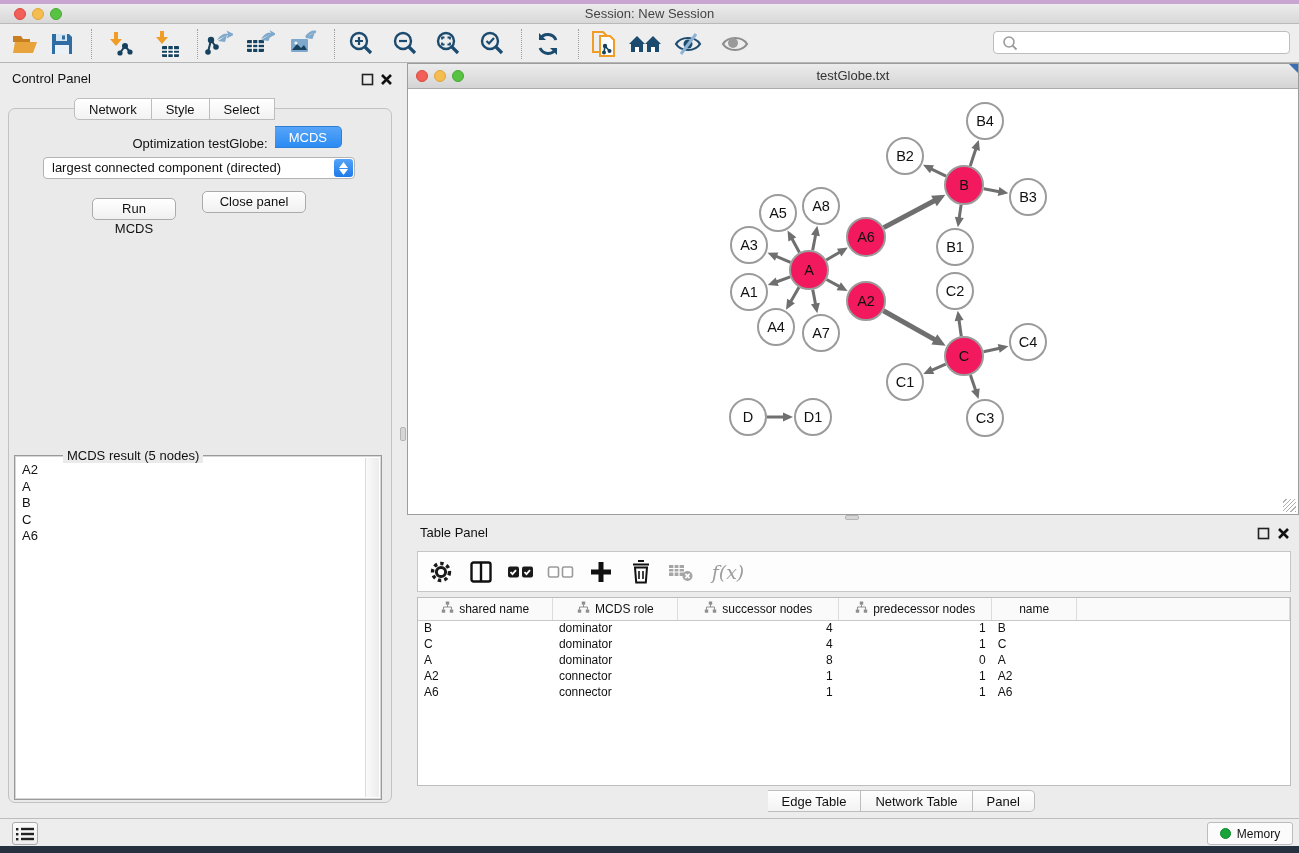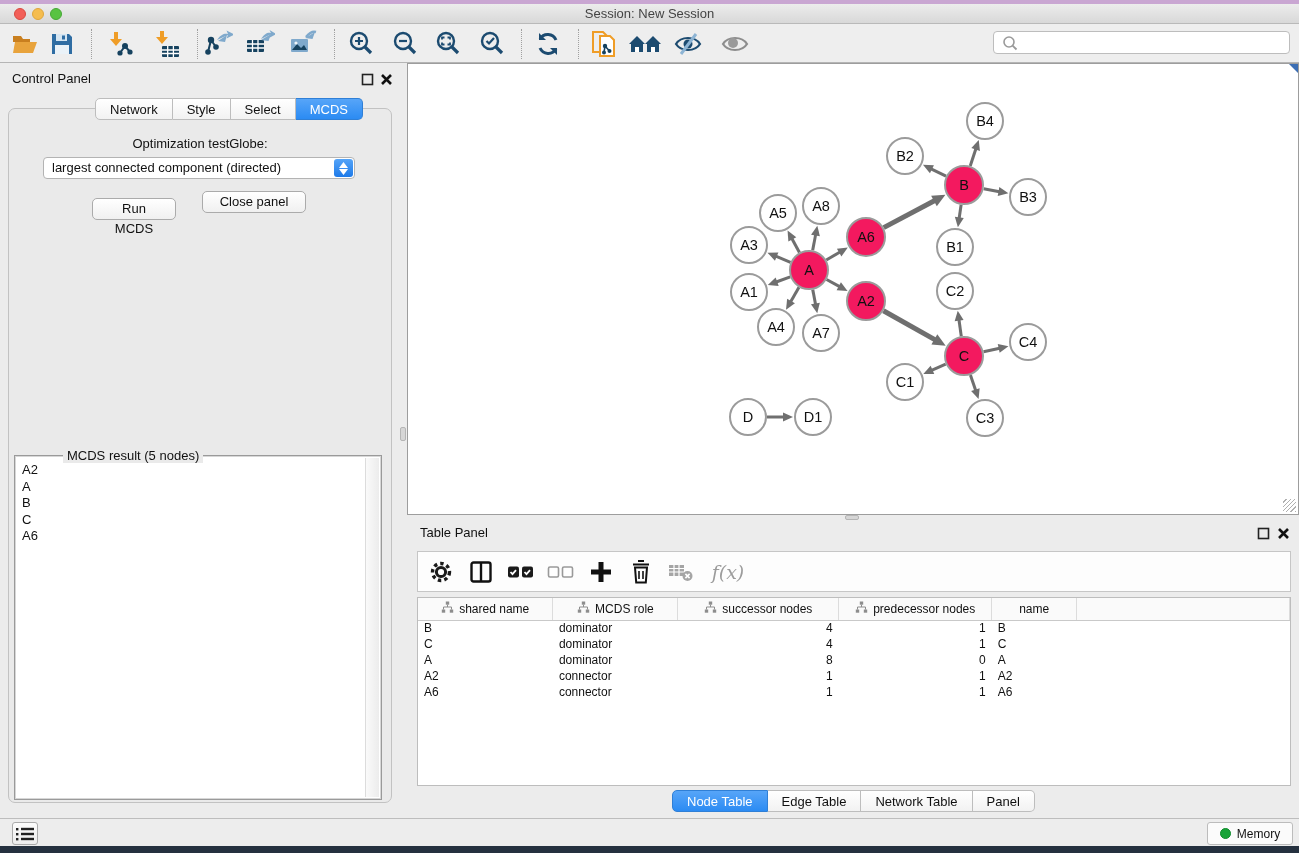--- a/index.html
+++ b/index.html
@@ -24,25 +24,25 @@
   .tb-icon { top:3px; width:34px; height:34px; display:flex; align-items:center; justify-content:center; cursor:default; }
   .tb-sep { top:5px; width:1px; height:30px; border-left:1px dotted #9f9f9f; }
   .search-box { left:993px; top:7px; width:297px; height:23px; background:#fff; border:1px solid #bdbdbd; border-radius:4px; display:flex; align-items:center; }
   .search-box input { border:none; outline:none; flex:1; font-size:12px; background:transparent; }
 
   
   .cp-title { left:12px; top:71px; font-size:13px; color:#111; }
   .win-btn { width:13px; height:13px; top:72px; }
   .cp-body { left:8px; top:108px; width:384px; height:695px; background:#eaeaea; border:1px solid #c2c2c2; border-radius:7px; }
   .tabbar { display:flex; }
-  .cp-tabs { left:95px; top:98px; }
+  .cp-tabs { left:74px; top:98px; }
   .tab { height:22px; line-height:22px; padding:0 14px; background:linear-gradient(#ffffff,#f2f2f2); border:1px solid #bdbdbd; border-left:none; font-size:13px; color:#111; }
   .tab:first-child { border-left:1px solid #bdbdbd; border-radius:5px 0 0 5px; }
   .tab:last-child { border-radius:0 5px 5px 0; }
-  .tab.active { background:linear-gradient(#57a5f8,#2b8bf3); color:#fff; border-color:#2f7fd6; }
+  .tab.active { background:linear-gradient(#57a5f8,#2b8bf3); color:#fff; border-color:#2f7fd6;margin-top:28px; }
   .cp-label { left:8px; top:136px; width:384px; text-align:center; font-size:13px; color:#111; }
   .cp-select { left:43px; top:157px; width:312px; height:22px; background:#fff; border:1px solid #b3b3b3; border-radius:4px; font-size:13px; line-height:20px; padding-left:8px; color:#111; }
   .cp-select .stepper { position:absolute; right:1px; top:1px; width:19px; height:18px; border-radius:3px; background:linear-gradient(#55a4f8,#1d7ae9); display:flex; flex-direction:column; align-items:center; justify-content:center; gap:1px; }
   .cp-select .stepper svg { display:block; }
   .btn { height:22px; background:linear-gradient(#ffffff,#f0f0f0); border:1px solid #ababab; border-radius:5px; font-size:13px; color:#111; padding:0 14px; line-height:20px; }
   .fieldset { left:14px; top:455px; width:368px; height:345px; border:1px solid #9a9a9a; background:#fff; box-shadow:inset 0 0 0 1px #d7d7d7; }
   .fieldset .legend { position:absolute; left:4px; top:-8px; background:#eaeaea; padding:0 4px; font-size:13px; color:#111;margin-left:44px; }
   .result-list { position:absolute; left:3px; top:6px; right:18px; bottom:3px; font-size:13px; color:#111; }
   .result-list div { padding:1px 4px; line-height:14.5px; }
   .scrolltrack { position:absolute; right:2px; top:2px; bottom:2px; width:14px; background:linear-gradient(90deg,#fafafa,#ececec); border-left:1px solid #dcdcdc; }
@@ -273,20 +273,26 @@
       <div>A2</div>
       <div>A</div>
       <div>B</div>
       <div>C</div>
       <div>A6</div>
     </div>
   <div class="scrolltrack"></div>
 </div>
 
 <div class="abs net-win">
+  <div class="net-titlebar">
+    <div class="abs tl red" style="left:8px; top:6px"></div>
+    <div class="abs tl yellow" style="left:26px; top:6px"></div>
+    <div class="abs tl green" style="left:44px; top:6px"></div>
+    <div class="title">testGlobe.txt</div>
+  </div>
   <div class="net-corner"></div>
   <div class="net-canvas">
     <svg width="890" height="425" viewBox="0 0 890 425">
         <line x1="355.4445610618003" y1="163.43032195234252" x2="347.8553864603896" y2="149.47603316910335" stroke="#6f6f6f" stroke-width="3"></line>
         <polygon points="343.5554389381997,141.56967804765748 352.28633596802246,148.20454331039127 344.37998084657664,152.50449083258115" fill="#6f6f6f"></polygon>
         <line x1="368.6857707010037" y1="161.34255626131358" x2="371.65563248354465" y2="145.50329342109532" stroke="#6f6f6f" stroke-width="3"></line>
         <polygon points="373.3142292989963,136.65744373868642 375.8942687896989,147.31546401575548 367.04841910729,145.6568672003038" fill="#6f6f6f"></polygon>
         <line x1="346.53846153846155" y1="173.30769230769232" x2="331.7692307692308" y2="167.15384615384613" stroke="#6f6f6f" stroke-width="3"></line>
         <polygon points="323.46153846153845,163.69230769230768 334.4230769230769,163.38461538461536 330.96153846153845,171.69230769230768" fill="#6f6f6f"></polygon>
         <line x1="346.22247368226783" y1="187.88509298316848" x2="332.22741316071165" y2="193.0166151744057" stroke="#6f6f6f" stroke-width="3"></line>

